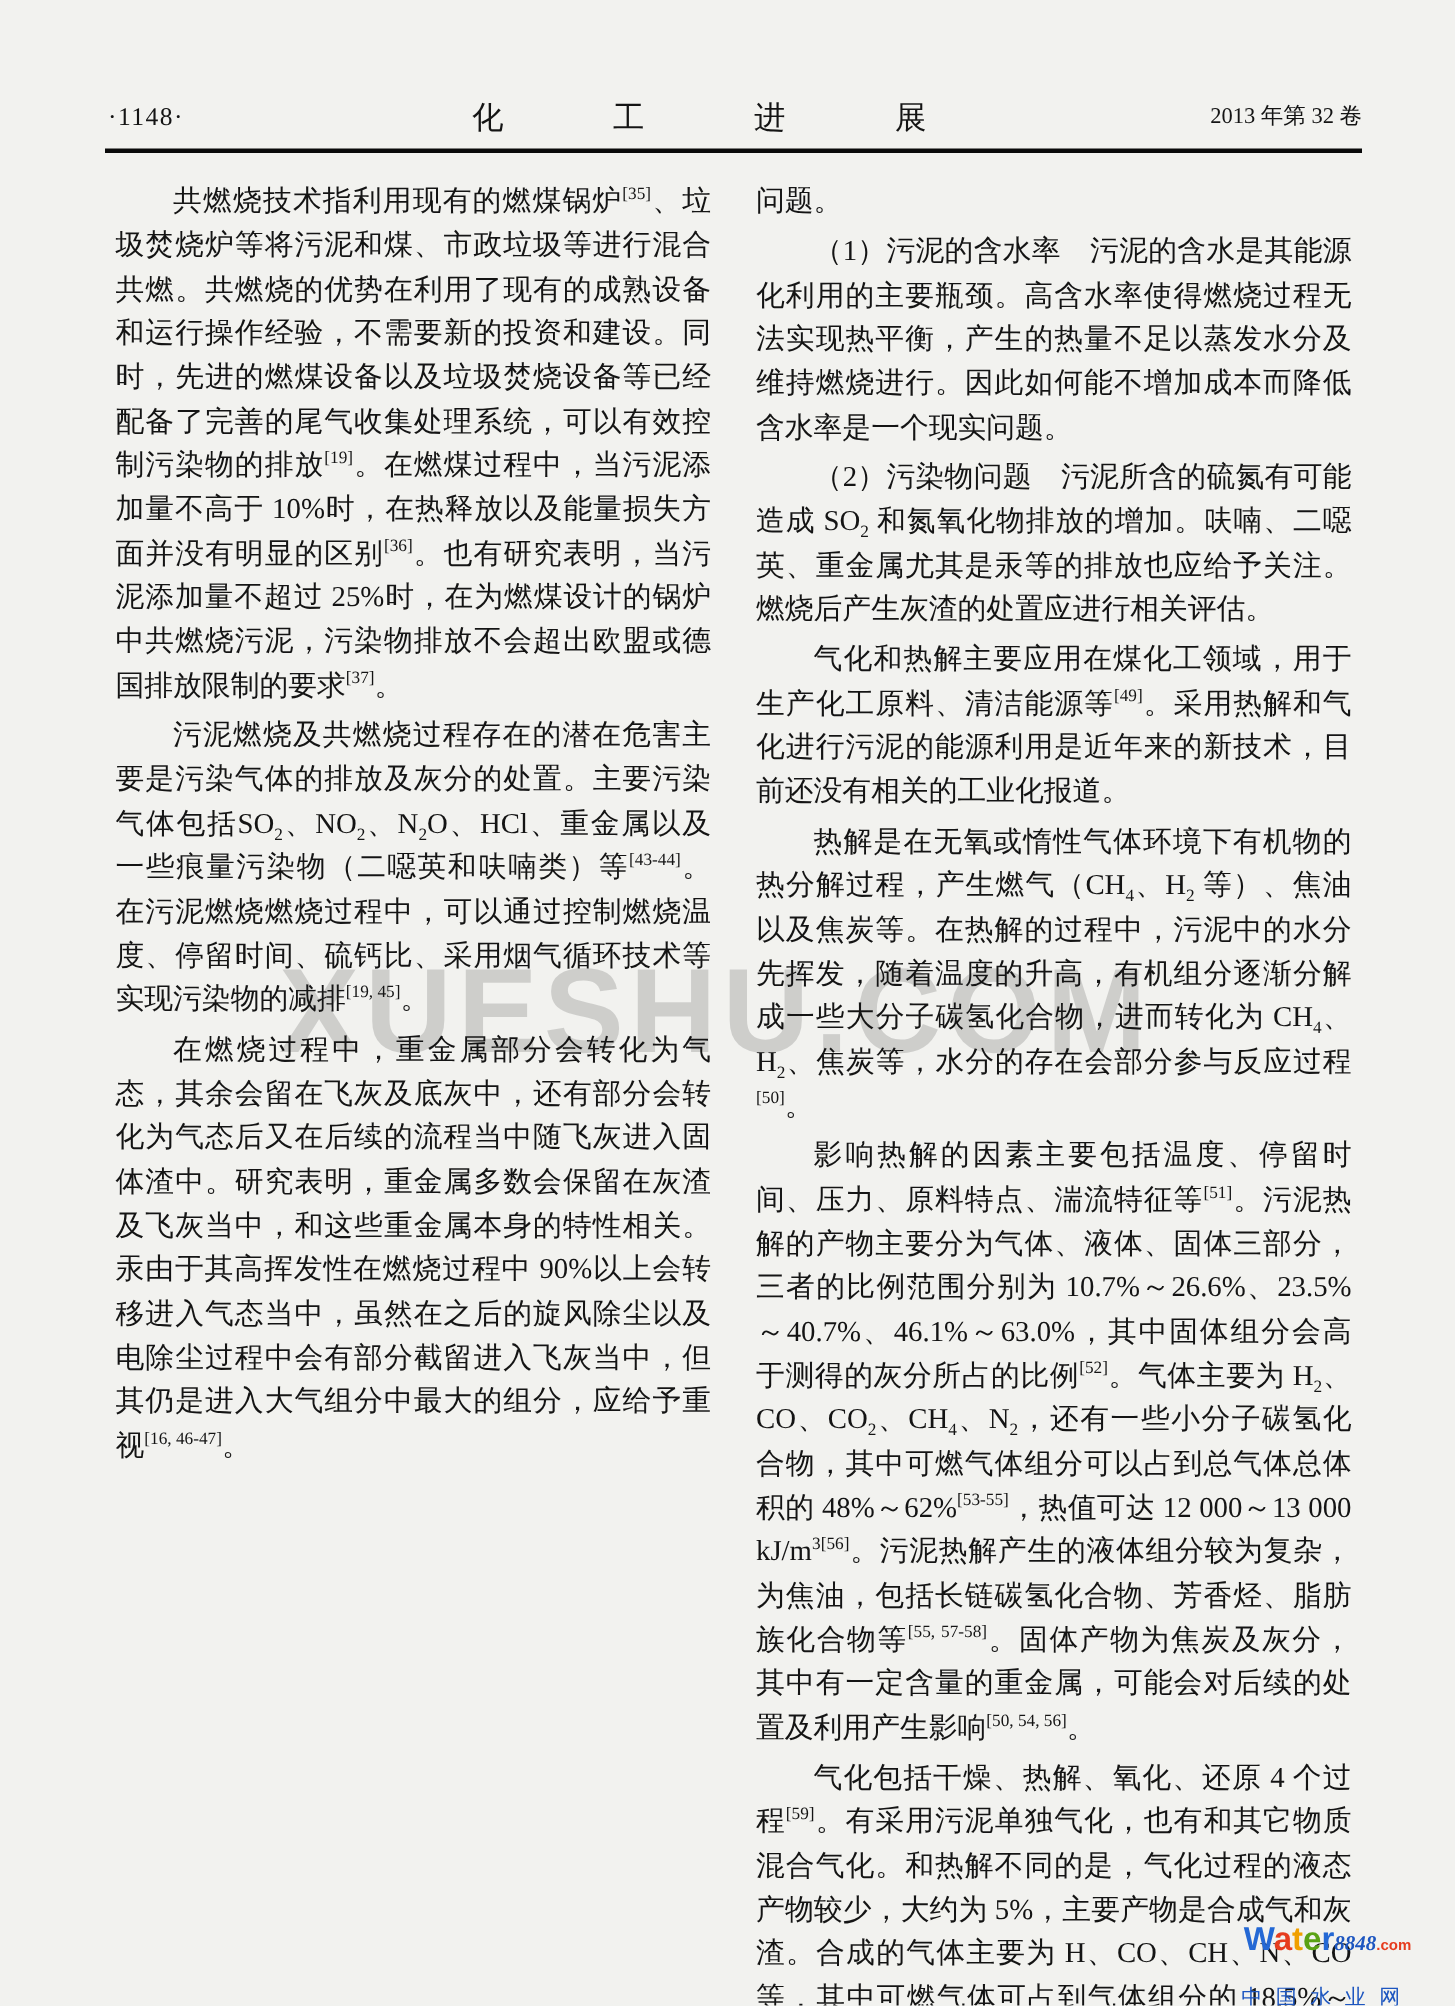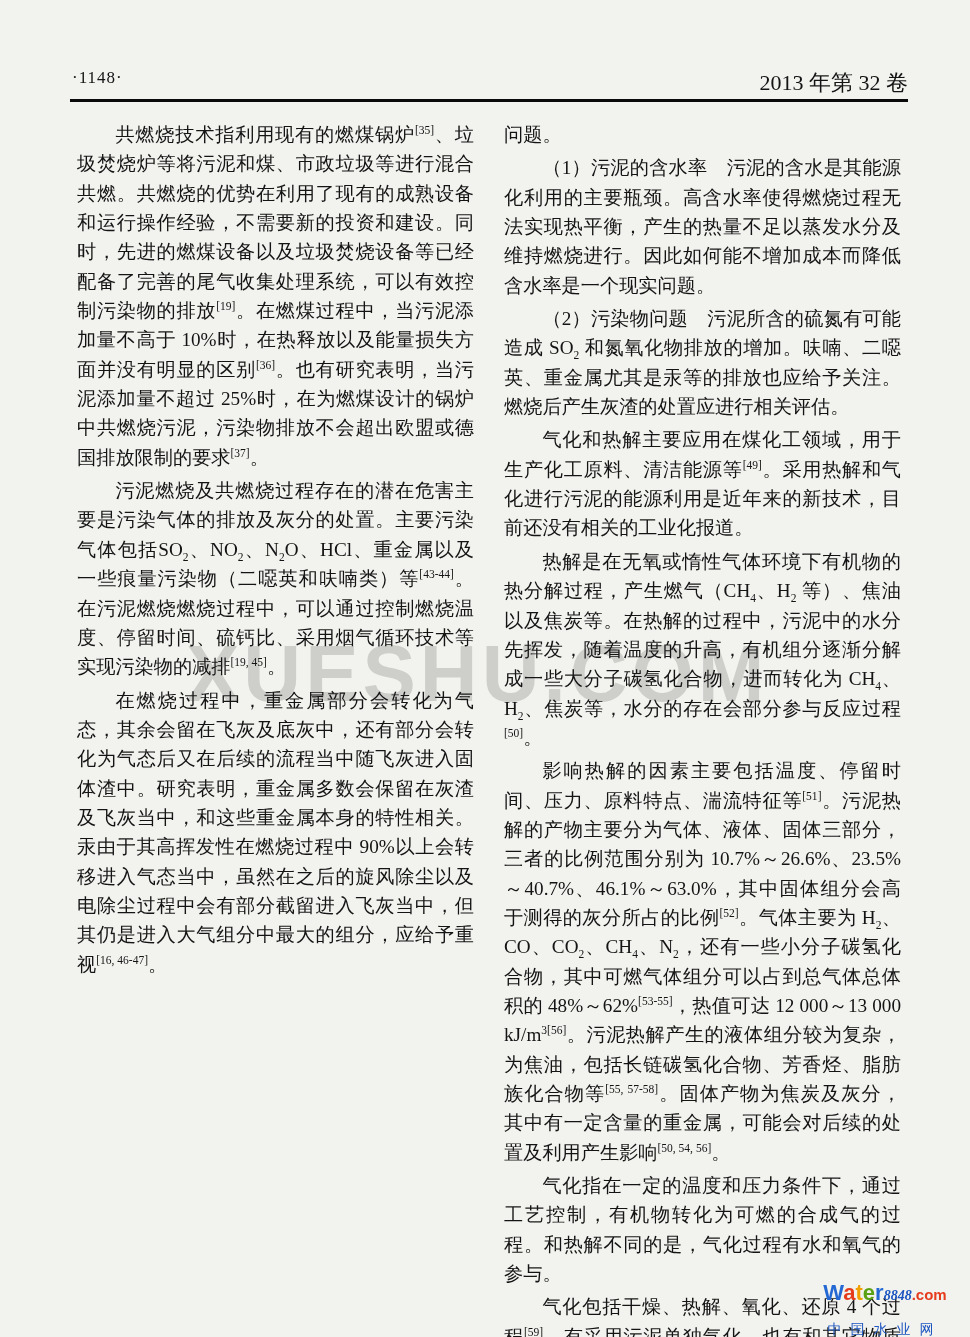--- a/index.html
+++ b/index.html
@@ -10,21 +10,21 @@
     color:#141414;
     position:relative;
     overflow:hidden;
   }
   .header{position:absolute;top:62px;left:70px;width:838px;height:32px;}
   .page-number{position:absolute;left:2px;top:6px;font-size:17px;letter-spacing:1px;}
   .journal-title{
     position:absolute;left:50%;top:2px;transform:translateX(-53%);
     font-size:21px;letter-spacing:26px;white-space:nowrap;font-weight:500;
   }
-  .issue-info{position:absolute;right:0;top:6px;font-size:22px;}
+  .issue-info{position:absolute;right:0;top:6px;font-size:15px;}
   .header-rule{
     position:absolute;top:99px;left:70px;width:838px;height:0;
     border-top:3.5px solid #0a0a0a;
   }
   .watermark{
     position:absolute;top:628px;left:186px;
     font-family:"Liberation Sans","DejaVu Sans",sans-serif;
     font-size:80px;font-weight:bold;letter-spacing:4px;
     color:rgba(0,0,0,0.15);white-space:nowrap;z-index:0;
     user-select:none;
@@ -50,50 +50,50 @@
     position:absolute;right:8px;top:1282px;width:154px;
     text-align:center;z-index:2;
     font-family:"Liberation Sans","DejaVu Sans",sans-serif;
   }
   .brand-line{white-space:nowrap;line-height:22px;}
   .brand-word{font-weight:bold;font-size:22px;letter-spacing:0;}
   .brand-number{
     font-family:"Liberation Serif","DejaVu Serif",serif;
     font-style:italic;font-weight:bold;font-size:14px;
   }
-  .brand-tld{font-size:15px;font-weight:bold;}
+  .brand-tld{font-size:10px;font-weight:bold;}
   .brand-subtitle{
     font-size:14px;font-weight:normal;letter-spacing:9px;
     line-height:18px;margin-top:13px;white-space:nowrap;
   }
 </style>
 </head>
 <body>
 
 <div class="header">
   <span class="page-number">·1148·</span>
+  <span class="journal-title">化　工　进　展</span>
   <span class="issue-info">2013 年第 32 卷</span>
 </div>
 <div class="header-rule"></div>
 
 <div class="watermark">XUESHU.COM</div>
 
 <div class="column column-left" id="col-left">
     <p>共燃烧技术指利用现有的燃煤锅炉<sup>[35]</sup>、垃圾焚烧炉等将污泥和煤、市政垃圾等进行混合共燃。共燃烧的优势在利用了现有的成熟设备和运行操作经验，不需要新的投资和建设。同时，先进的燃煤设备以及垃圾焚烧设备等已经配备了完善的尾气收集处理系统，可以有效控制污染物的排放<sup>[19]</sup>。在燃煤过程中，当污泥添加量不高于 10%时，在热释放以及能量损失方面并没有明显的区别<sup>[36]</sup>。也有研究表明，当污泥添加量不超过 25%时，在为燃煤设计的锅炉中共燃烧污泥，污染物排放不会超出欧盟或德国排放限制的要求<sup>[37]</sup>。</p>
     <p>污泥燃烧及共燃烧过程存在的潜在危害主要是污染气体的排放及灰分的处置。主要污染气体包括SO<sub>2</sub>、NO<sub>2</sub>、N<sub>2</sub>O、HCl、重金属以及一些痕量污染物（二噁英和呋喃类）等<sup>[43-44]</sup>。在污泥燃烧燃烧过程中，可以通过控制燃烧温度、停留时间、硫钙比、采用烟气循环技术等实现污染物的减排<sup>[19, 45]</sup>。</p>
     <p>在燃烧过程中，重金属部分会转化为气态，其余会留在飞灰及底灰中，还有部分会转化为气态后又在后续的流程当中随飞灰进入固体渣中。研究表明，重金属多数会保留在灰渣及飞灰当中，和这些重金属本身的特性相关。汞由于其高挥发性在燃烧过程中 90%以上会转移进入气态当中，虽然在之后的旋风除尘以及电除尘过程中会有部分截留进入飞灰当中，但其仍是进入大气组分中最大的组分，应给予重视<sup>[16, 46-47]</sup>。</p>
   </div>
 <div class="column column-right" id="col-right">
     <p class="noindent">问题。</p>
     <p>（1）污泥的含水率　污泥的含水是其能源化利用的主要瓶颈。高含水率使得燃烧过程无法实现热平衡，产生的热量不足以蒸发水分及维持燃烧进行。因此如何能不增加成本而降低含水率是一个现实问题。</p>
     <p>（2）污染物问题　污泥所含的硫氮有可能造成 SO<sub>2</sub> 和氮氧化物排放的增加。呋喃、二噁英、重金属尤其是汞等的排放也应给予关注。燃烧后产生灰渣的处置应进行相关评估。</p>
     <p>气化和热解主要应用在煤化工领域，用于生产化工原料、清洁能源等<sup>[49]</sup>。采用热解和气化进行污泥的能源利用是近年来的新技术，目前还没有相关的工业化报道。</p>
     <p>热解是在无氧或惰性气体环境下有机物的热分解过程，产生燃气（CH<sub>4</sub>、H<sub>2</sub> 等）、焦油以及焦炭等。在热解的过程中，污泥中的水分先挥发，随着温度的升高，有机组分逐渐分解成一些大分子碳氢化合物，进而转化为 CH<sub>4</sub>、H<sub>2</sub>、焦炭等，水分的存在会部分参与反应过程<sup>[50]</sup>。</p>
     <p>影响热解的因素主要包括温度、停留时间、压力、原料特点、湍流特征等<sup>[51]</sup>。污泥热解的产物主要分为气体、液体、固体三部分，三者的比例范围分别为 10.7%～26.6%、23.5%～40.7%、46.1%～63.0%，其中固体组分会高于测得的灰分所占的比例<sup>[52]</sup>。气体主要为 H<sub>2</sub>、CO、CO<sub>2</sub>、CH<sub>4</sub>、N<sub>2</sub>，还有一些小分子碳氢化合物，其中可燃气体组分可以占到总气体总体积的 48%～62%<sup>[53-55]</sup>，热值可达 12 000～13 000 kJ/m<sup>3[56]</sup>。污泥热解产生的液体组分较为复杂，为焦油，包括长链碳氢化合物、芳香烃、脂肪族化合物等<sup>[55, 57-58]</sup>。固体产物为焦炭及灰分，其中有一定含量的重金属，可能会对后续的处置及利用产生影响<sup>[50, 54, 56]</sup>。</p>
-    <p>气化指在一定的温度和压力条件下，通过工艺控制，有机物转化为可燃的合成气的过程。和热解不同的是，气化过程有水和氧气的参与。</p>
     <p>气化包括干燥、热解、氧化、还原 4 个过程<sup>[59]</sup>。有采用污泥单独气化，也有和其它物质混合气化。和热解不同的是，气化过程的液态产物较少，大约为 5%，主要产物是合成气和灰渣。合成的气体主要为 H、CO、CH、N、CO 等，其中可燃气体可占到气体组分的 18.5%～41.3%。气化过程会产生一些有害气体，主要包括 HCl、SO、HS、NH、</p>
   </div>
 
 <div class="footer-logo">
   <div class="brand-line">
     <span class="brand-word" id="brand-word"><span style="color: rgb(36, 104, 212);">W</span><span style="color: rgb(230, 60, 30);">a</span><span style="color: rgb(240, 160, 0);">t</span><span style="color: rgb(90, 162, 20);">e</span><span style="color: rgb(36, 104, 212);">r</span></span><span class="brand-number" id="brand-number" style="color: rgb(29, 86, 192);">8848</span><span class="brand-tld" id="brand-tld" style="color: rgb(230, 60, 30);">.com</span>
   </div>
   <div class="brand-subtitle" id="brand-subtitle" style="color: rgb(29, 86, 192);">中国水业网</div>
 </div>
 

